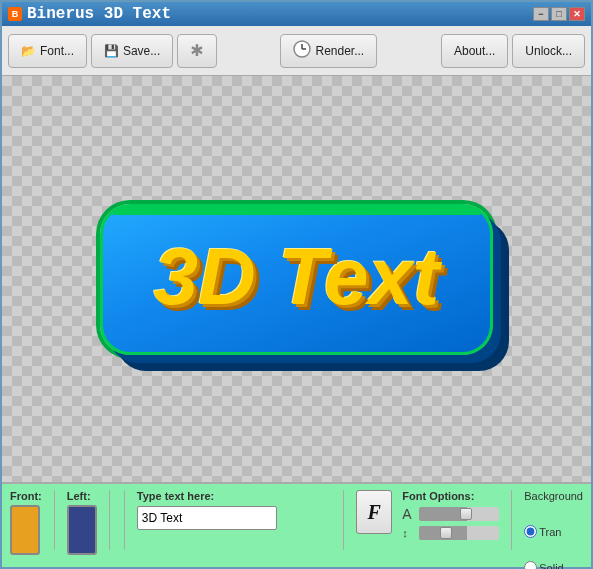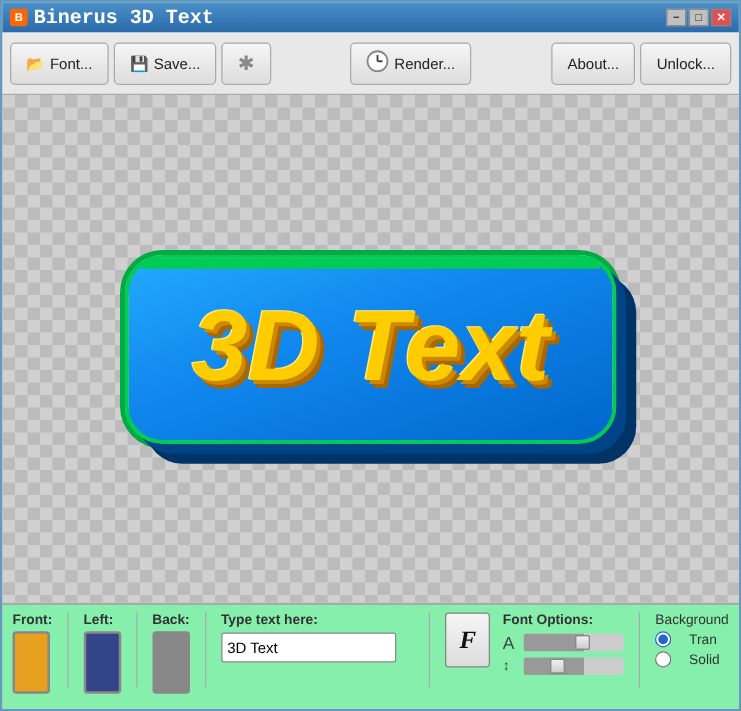--- a/index.html
+++ b/index.html
@@ -268,23 +268,24 @@
       gap: 3px;
     }
     .bg-label {
       font-size: 11px;
       color: #333;
       font-weight: normal;
     }
     .radio-row {
       display: flex;
       align-items: center;
-      gap: 14px;
+      gap: 2px;
       font-size: 11px;
       color: #333;
+      margin-top: 20px;
     }
     input[type=radio] {
       accent-color: #2266cc;
     }
   </style>
 </head>
 <body>
 
 <div class="window">
 
@@ -347,24 +348,20 @@
 
     <div class="section-divider"></div>
 
     <div class="color-section">
       <span class="color-label">Left:</span>
       <div class="color-swatch" style="background: #334488;"></div>
     </div>
 
     <div class="section-divider"></div>
 
-    <div class="color-section">
-      <span class="color-label">Back:</span>
-      <div class="color-swatch" style="background: #888888;"></div>
-    </div>
 
     <div class="section-divider"></div>
 
     <div class="text-input-section">
       <span class="text-input-label">Type text here:</span>
       <input class="text-input-field" type="text" value="3D Text" style="">
     </div>
 
     <div class="section-divider"></div>
 

